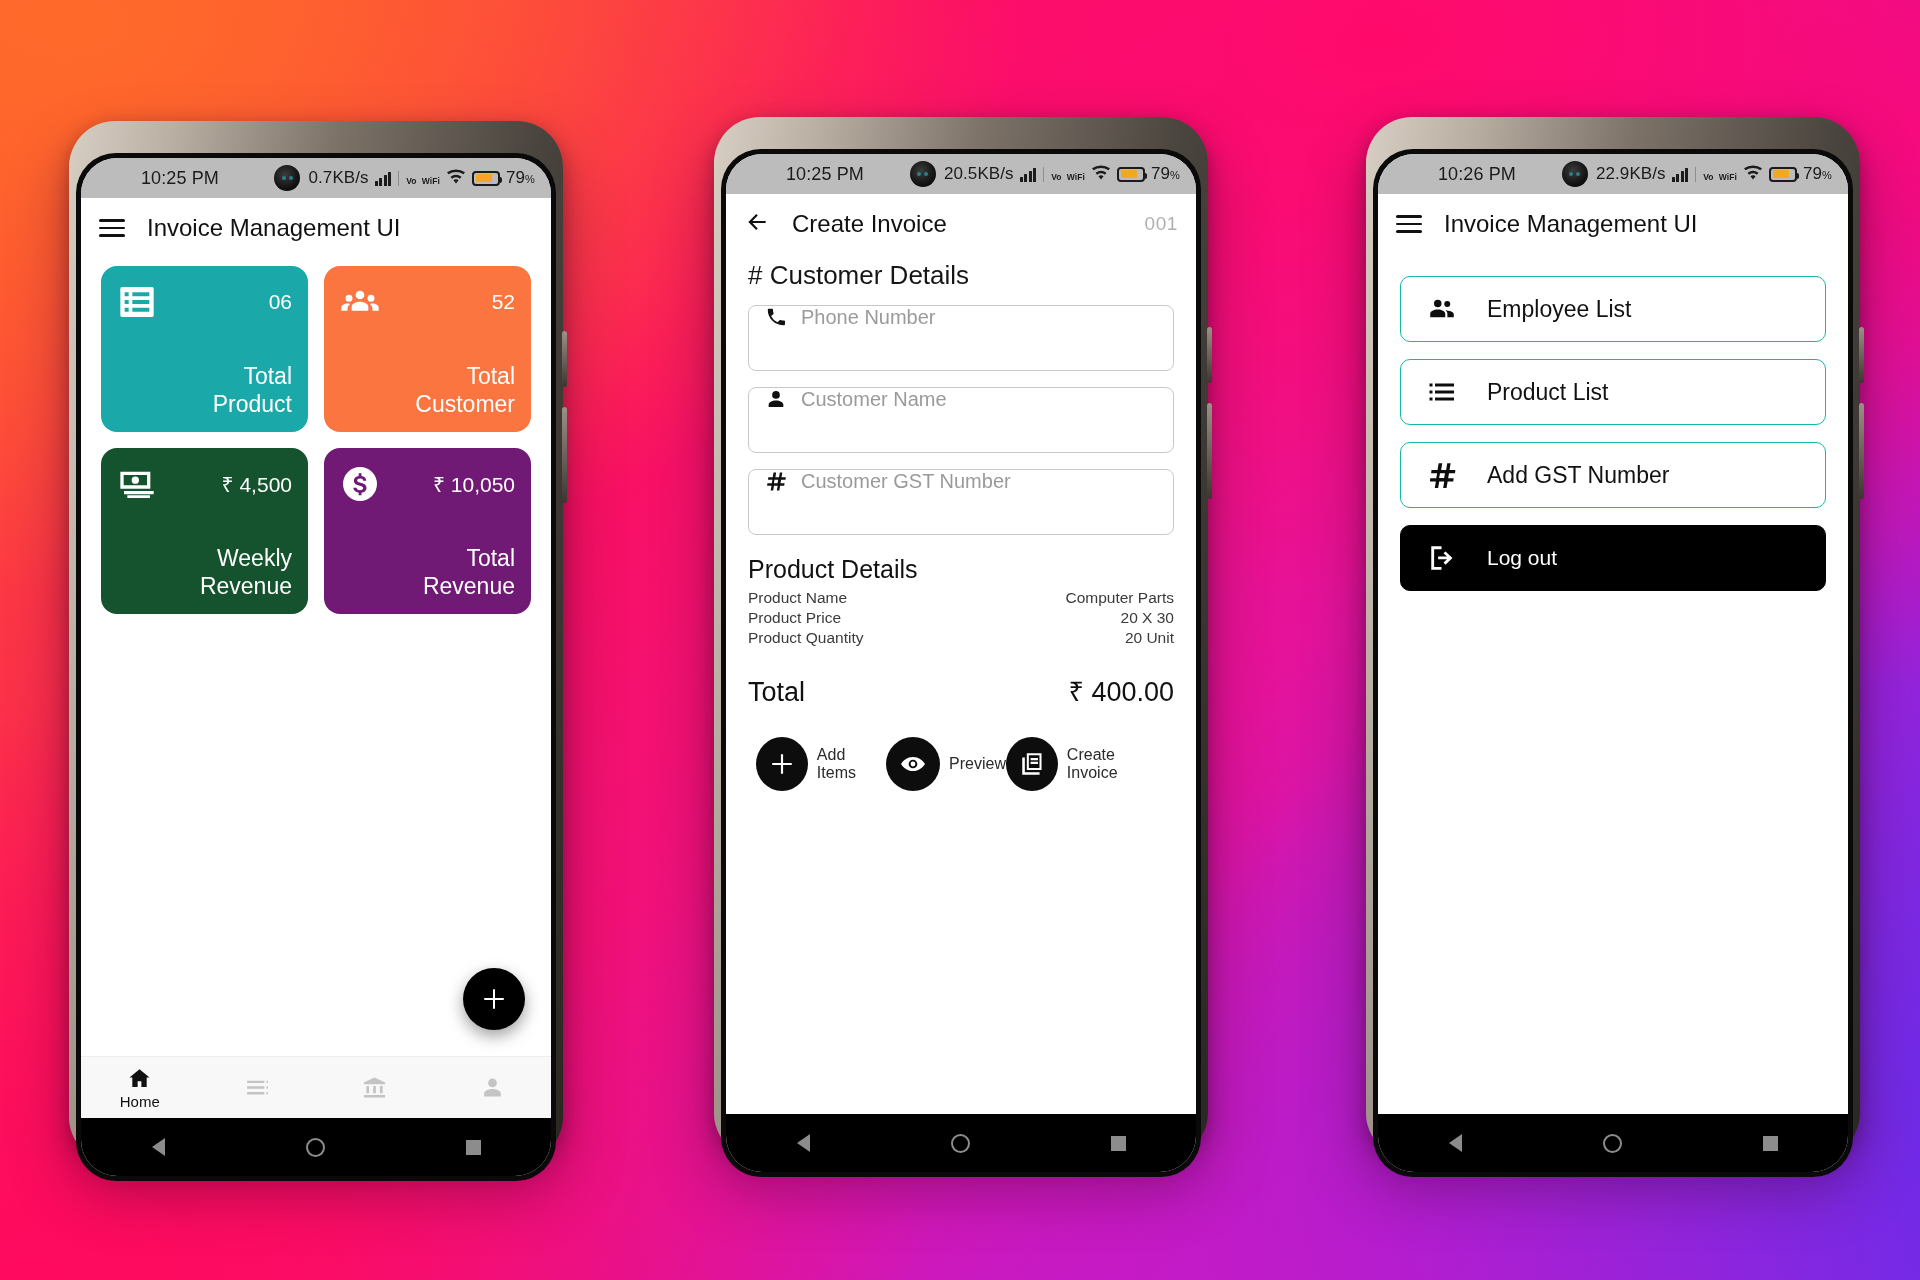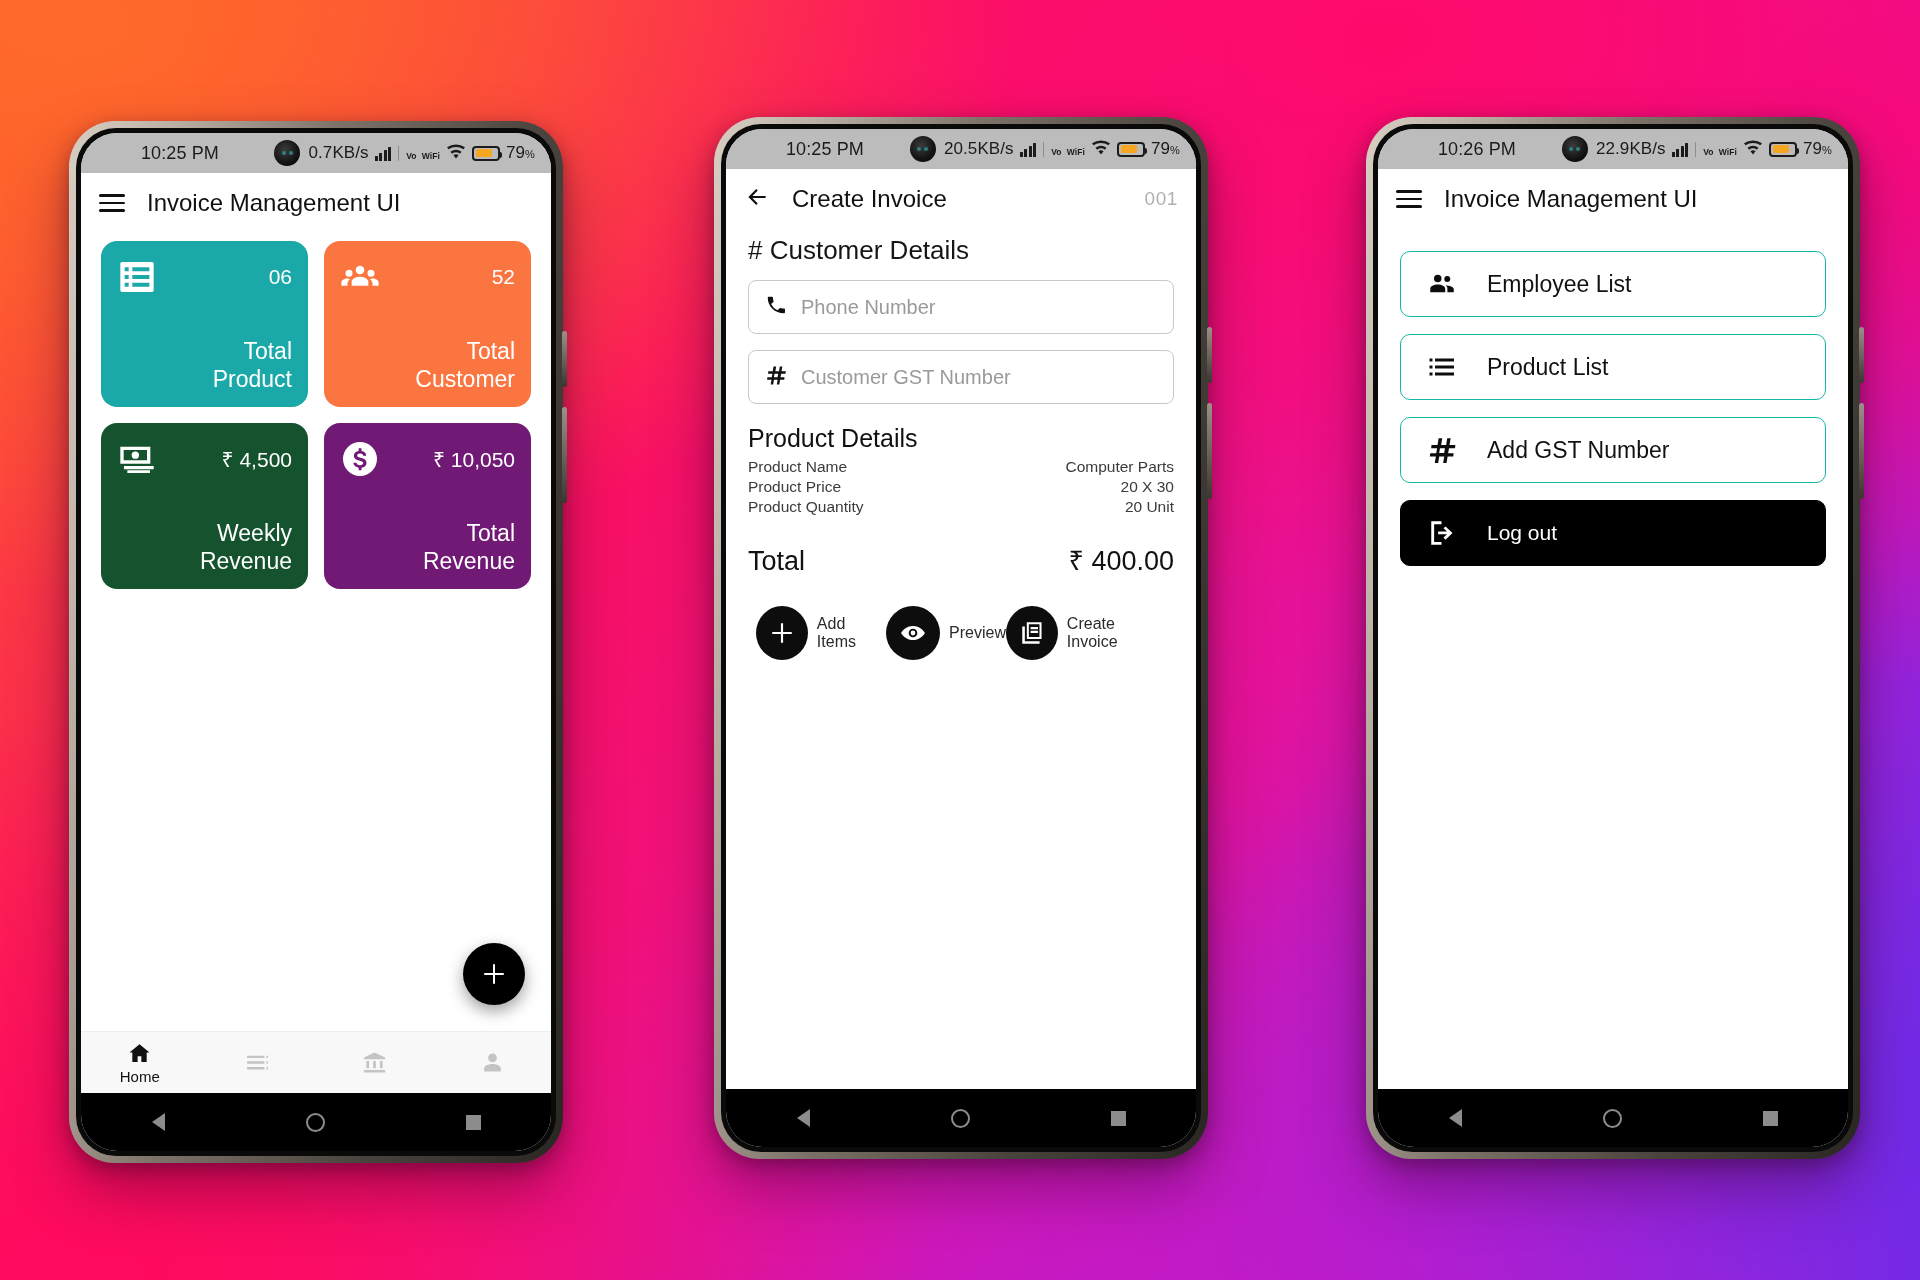--- a/index.html
+++ b/index.html
@@ -27,21 +27,21 @@
     padding: 7px;
     box-shadow: 0 28px 60px rgba(60,0,40,.42), 0 6px 18px rgba(40,0,30,.35);
   }
   .phone.p1 { left: 69px;  top: 121px; }
   .phone.p2 { left: 714px; top: 117px; }
   .phone.p3 { left: 1366px;top: 117px; }
 
   .bezel {
     position: relative; width: 100%; height: 100%;
     border-radius: 40px; background: #0a0a0a;
-    padding: 5px; overflow: hidden;
+    padding: 5px; overflow: hidden; margin-top: 25px;
   }
   .screen {
     position: relative; width: 100%; height: 100%;
     border-radius: 36px; background: #ffffff;
     overflow: hidden; display: flex; flex-direction: column;
   }
 
   
   .side-btn {
     position: absolute; right: -4px; width: 5px;
@@ -147,22 +147,22 @@
     display: flex; align-items: center; justify-content: space-around;
   }
   .an-back { width:0;height:0;border-top:9px solid transparent;border-bottom:9px solid transparent;
     border-right:13px solid #8c8c8c; }
   .an-home { width:19px;height:19px;border:2.4px solid #8c8c8c;border-radius:50%; }
   .an-rec  { width:15px;height:15px;background:#8c8c8c; }
 
   
   .section-hash { font-size: 26px; color: #161616; padding: 6px 22px 14px 22px; }
   .field {
-    margin: 0 22px 16px 22px; height: 54px; border: 1px solid #c9c9c9;
-    border-radius: 8px; display: flex; align-items: center; padding: 0 16px; gap: 14px;
+    margin: 0 22px 16px 22px; height: 66px; border: 1px solid #c9c9c9;
+    border-radius: 8px; display: flex; padding: 0 16px; gap: 14px;
     background: #fff; cursor: text;
   }
   .field svg { width: 22px; height: 22px; fill: #111; flex: 0 0 22px; }
   .field .ph { font-size: 20px; color: #9a9a9a; }
   .pd-title { font-size: 25px; color: #111; padding: 4px 22px 4px 22px; }
   .pd-row {
     display: flex; justify-content: space-between; padding: 1px 22px; font-size: 15.5px; color: #3b3b3b;
   }
   .total-row {
     display: flex; justify-content: space-between; align-items: baseline;
@@ -395,20 +395,28 @@
 
           <div class="field">
             <span>
               <svg viewBox="0 0 24 24">
                   <path d="M6.6 10.8a16 16 0 007 7l2.3-2.3c.3-.3.7-.4 1.1-.3 1.2.4 2.5.6 3.8.6.6 0 1 .5 1 1V20c0 .6-.4 1-1 1C10.6 21 3 13.4 3 4c0-.6.4-1 1-1h3.7c.6 0 1 .4 1 1 0 1.3.2 2.6.6 3.8.1.4 0 .8-.3 1.1l-2.4 2z"></path>
                 </svg>
             </span>
             <span class="ph">Phone Number</span>
           </div>
 
+          <div class="field">
+            <span>
+              <svg viewBox="0 0 24 24">
+                  <path d="M12 3.4a4.2 4.2 0 110 8.4 4.2 4.2 0 010-8.4zm0 10.1c4.2 0 8 2.1 8 4.2v2.9H4v-2.9c0-2.1 3.8-4.2 8-4.2z"></path>
+                </svg>
+            </span>
+            <span class="ph">Customer Name</span>
+          </div>
 
           <div class="field">
             <span>
               <svg viewBox="0 0 24 24">
                   <path d="M9.3 2.6L8.4 8H3.6l-.3 2.6h4.8l-.7 3.9H2.6l-.3 2.6h4.8l-.9 5.3h2.7l.9-5.3h4l-.9 5.3h2.7l.9-5.3h4.5l.3-2.6h-4.4l.7-3.9h4.8l.3-2.6h-4.7l.9-5.4h-2.7l-.9 5.4h-4l.9-5.4H9.3zm1.1 7.9h4l-.7 3.9h-4l.7-3.9z"></path>
                 </svg>
             </span>
             <span class="ph">Customer GST Number</span>
           </div>
 

